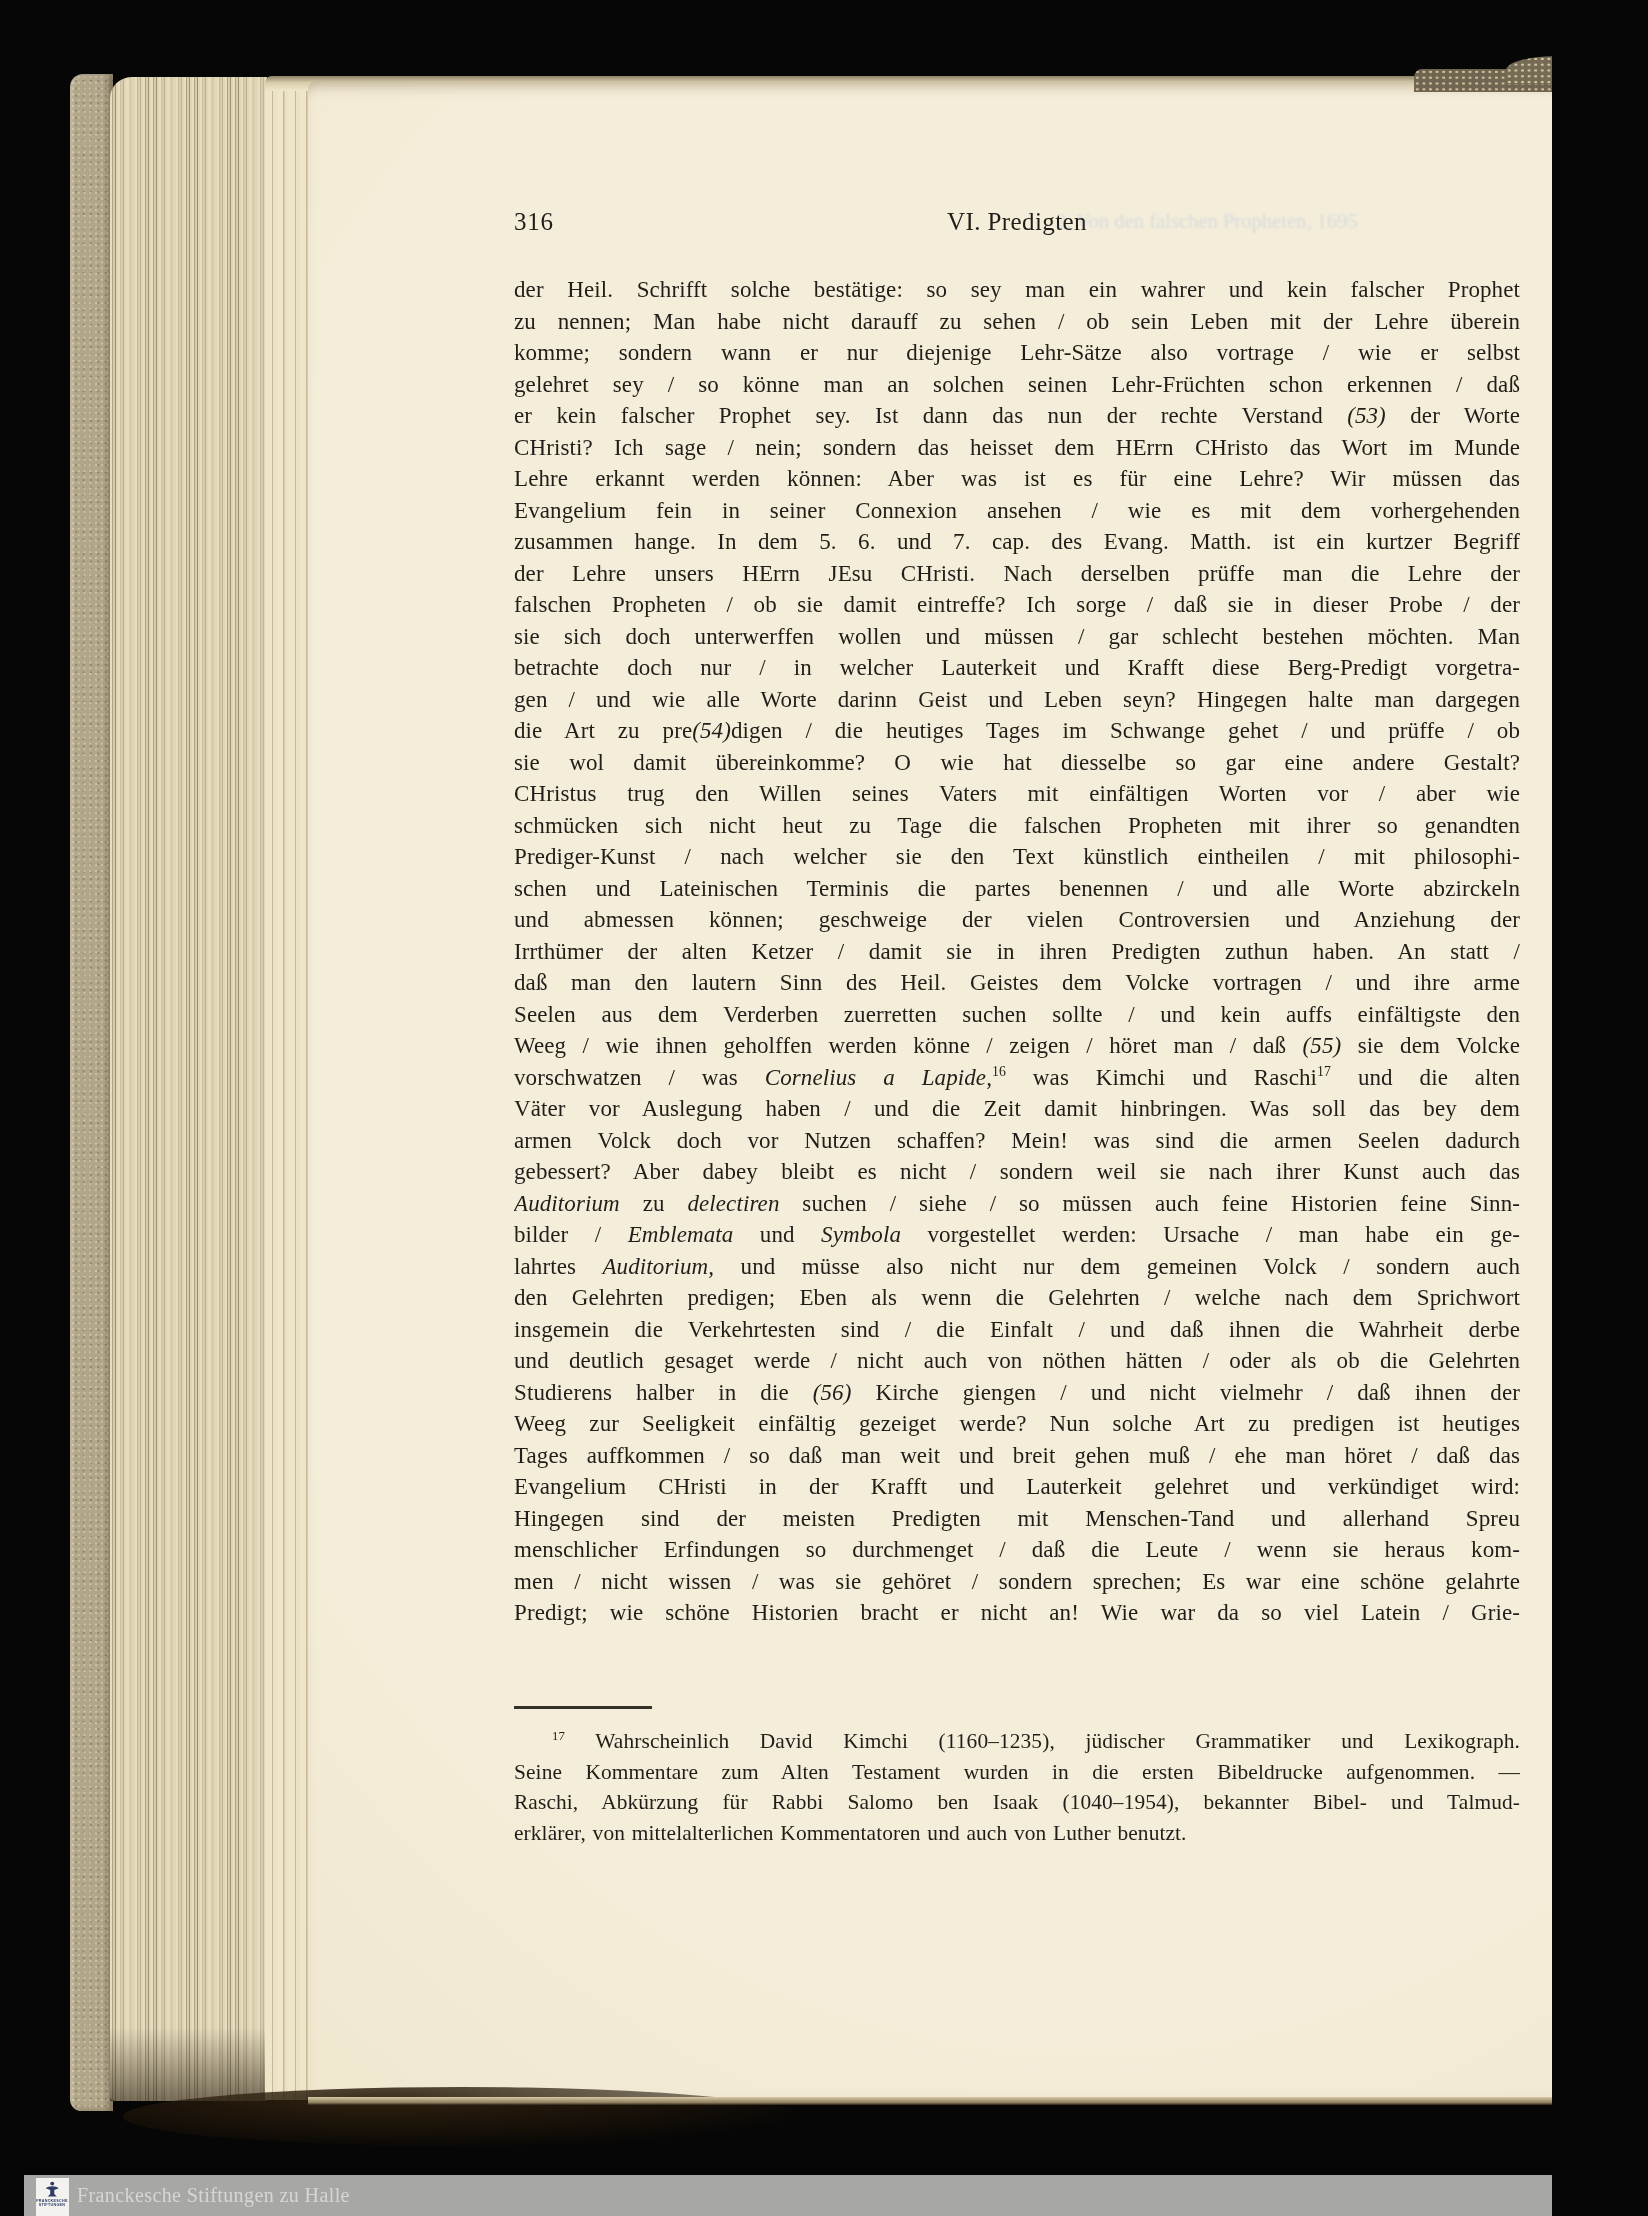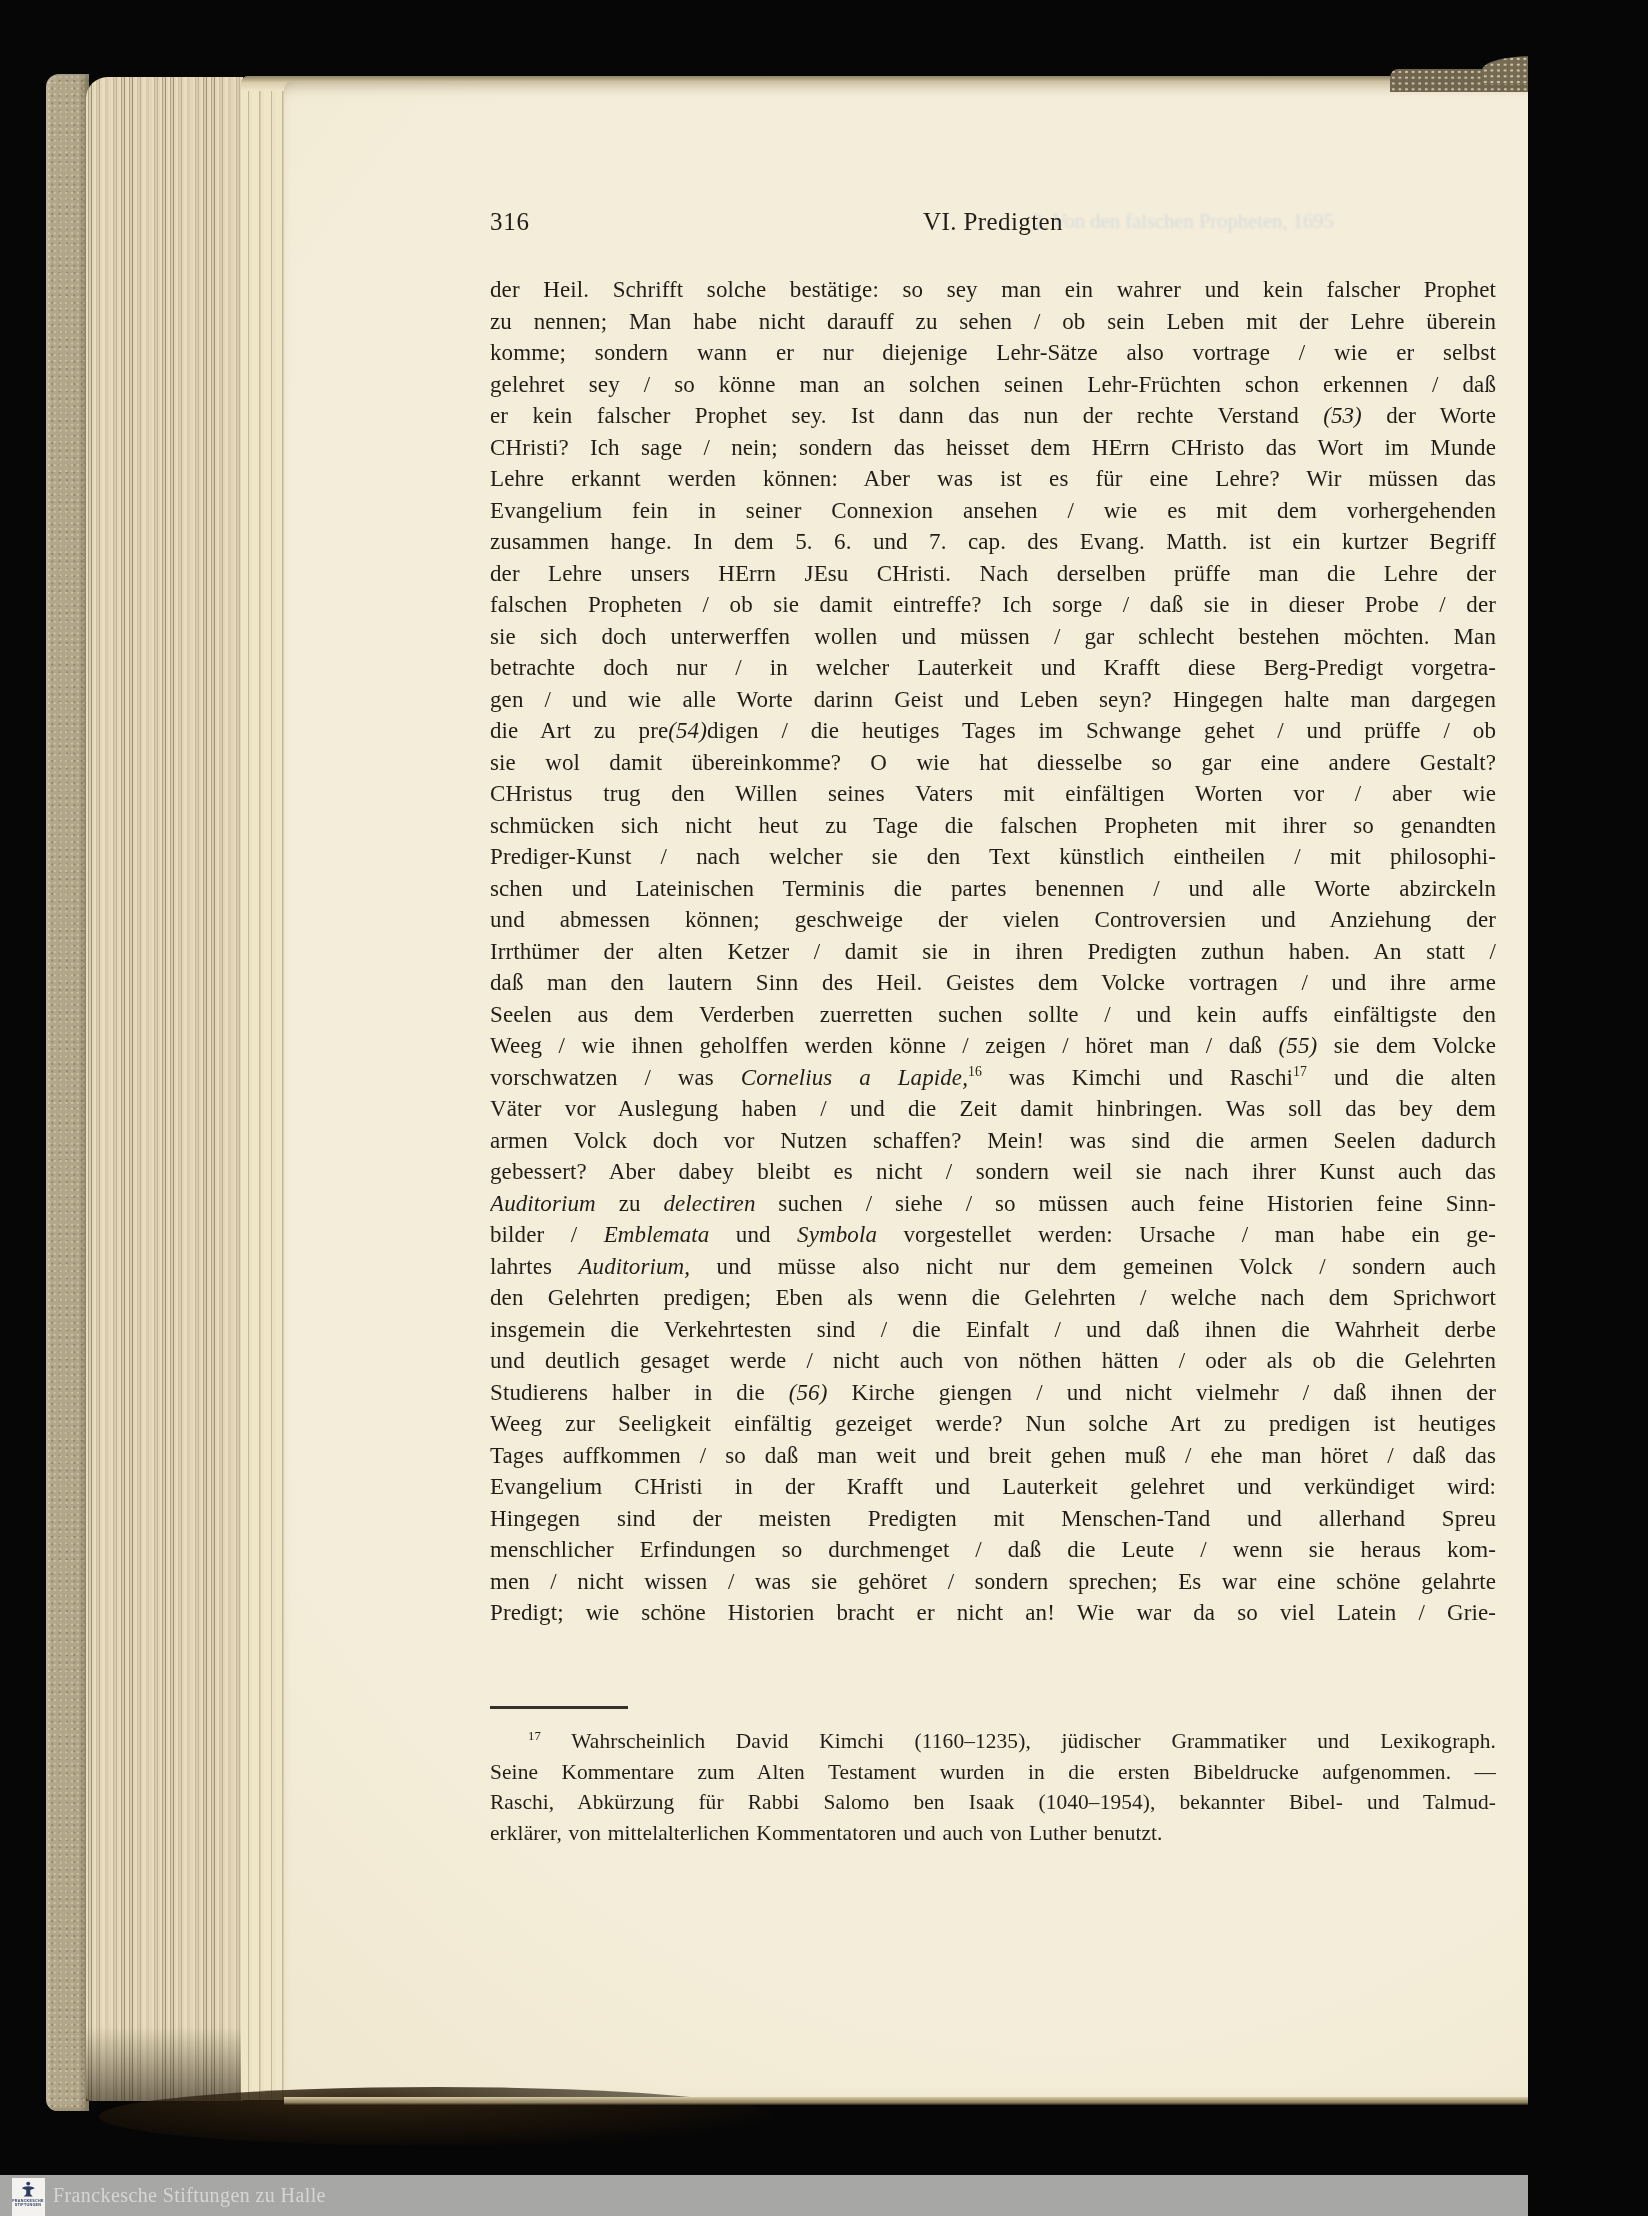--- a/index.html
+++ b/index.html
@@ -1,17 +1,17 @@
 <!DOCTYPE html>
 <html style="font-size:13px"><head>
 <meta charset="utf-8">
 <style>
   html,body{margin:0;padding:0;background:#060606;}
   #canvas{position:relative;width:1528px;height:2216px;background:#060606;overflow:hidden;
-          font-family:"Liberation Serif","DejaVu Serif",serif;}
+          font-family:"Liberation Serif","DejaVu Serif",serif;margin-left:24px;}
 
   
   .cover-edge{position:absolute;left:46px;top:74px;width:43px;height:2037px;
     background-color:#b2a68a;
     background-image:radial-gradient(#cfc3a5 22%,rgba(0,0,0,0) 26%),radial-gradient(#8f8467 18%,rgba(0,0,0,0) 22%);
     background-size:5.8px 5.8px,7.4px 7.4px;background-position:0 0,2.5px 3.3px;
     border-radius:13px 0 0 11.5px;
     box-shadow:inset -5px 0 6.6px rgba(60,50,30,.45), inset 2.5px 2.5px 4.1px rgba(255,255,250,.25);}
   .page-stack{position:absolute;left:86px;top:77px;width:157px;height:2024px;
     background:repeating-linear-gradient(90deg,

